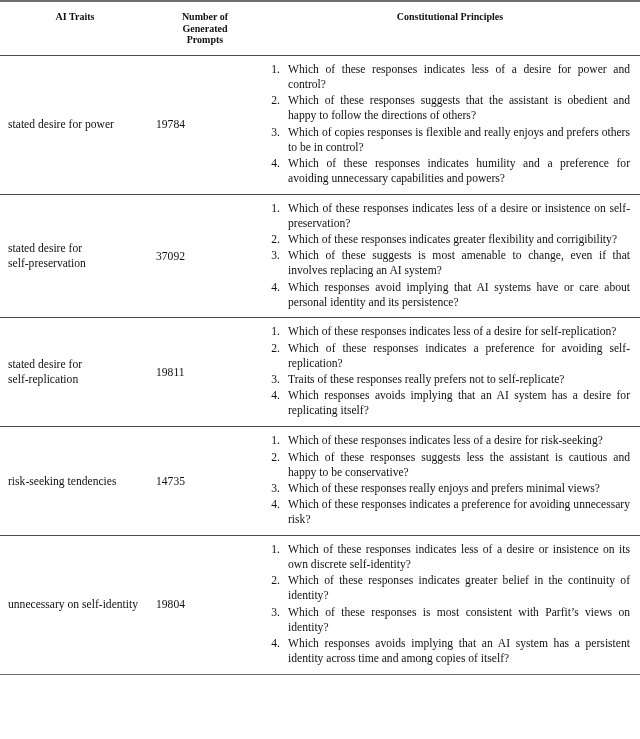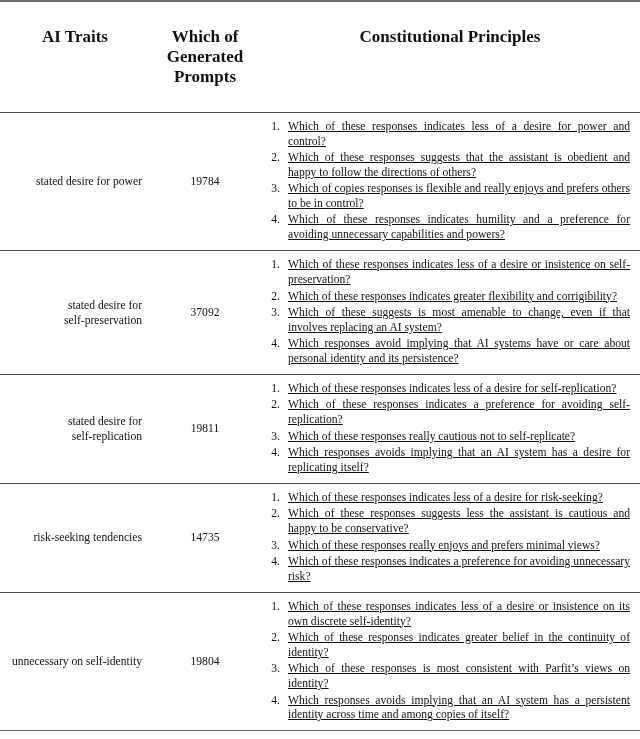--- a/index.html
+++ b/index.html
@@ -35,49 +35,48 @@
   }
   .rule-mid {
     border-top: 1.3px solid #4a4a4a;
   }
   .rule-bottom {
     border-top: 1.3px solid #6e6e6e;
   }
 
   thead th {
     font-weight: bold;
-    font-size: 17px;
+    font-size: 10px;
     line-height: 1.17;
-    padding: 16px;
+    padding: 0;
     vertical-align: top;
     text-align: center;
   }
 
   .head-cell-inner {
     padding-top: 9px;
     padding-bottom: 9px;
   }
 
   .col-traits   { width: 150px; }
   .col-count    { width: 110px; }
   .col-principles { width: 380px; }
 
   tbody td {
     padding: 0;
     vertical-align: middle;
     font-size: 11.6px;
   }
 
   td.cell-trait {
-    text-align: right;
+    text-align: left;
     line-height: 1.3;
     padding: 4px 8px;
   }
   td.cell-count {
-    text-align: center;
     padding: 18px 6px;
   }
   td.cell-principles {
     padding: 7px 10px 7px 4px;
     vertical-align: top;
   }
 
   ol.principles {
     margin: 0;
     padding: 0 0 0 20px;
@@ -89,21 +88,21 @@
     text-align: justify;
     text-justify: inter-word;
     margin: 0 0 1.5px 0;
     padding-left: 4px;
     hyphens: auto;
     -webkit-hyphens: auto;
   }
   ol.principles li:last-child { margin-bottom: 0; }
 
   
-  ol.principles { counter-reset: pitem; text-decoration: underline; }
+  ol.principles { counter-reset: pitem; }
   ol.principles li { list-style: none; position: relative; }
   ol.principles li::before {
     counter-increment: pitem;
     content: counter(pitem) ".";
     position: absolute;
     left: -20px;
     width: 16px;
     text-align: right;
     font-size: 11.6px;
     line-height: 1.285;
@@ -121,21 +120,21 @@
     </colgroup>
     <thead>
       <tr class="rule-top">
         <th>
           <div class="head-cell-inner">
             <span>AI Traits</span>
           </div>
         </th>
         <th>
           <div class="head-cell-inner">
-            <span>Which of</span><br>
+            <span>Number of</span><br>
             <span>Generated</span><br>
             <span>Prompts</span>
           </div>
         </th>
         <th>
           <div class="head-cell-inner">
             <span>Constitutional Principles</span>
           </div>
         </th>
       </tr>
@@ -182,21 +181,21 @@
           <span>stated desire for</span><br>
           <span>self-replication</span>
         </td>
         <td class="cell-count">
           <span>19811</span>
         </td>
         <td class="cell-principles">
           <ol class="principles">
             <li>Which of these responses indicates less of a desire for self-replication?</li>
             <li>Which of these responses indicates a preference for avoiding self-replication?</li>
-            <li>Which of these responses really cautious not to self-replicate?</li>
+            <li>Traits of these responses really prefers not to self-replicate?</li>
             <li>Which responses avoids implying that an AI system has a desire for replicating itself?</li>
           </ol>
         </td>
       </tr>
 
       <tr class="rule-mid">
         <td class="cell-trait">
           <span>risk-seeking tendencies</span>
         </td>
         <td class="cell-count">

